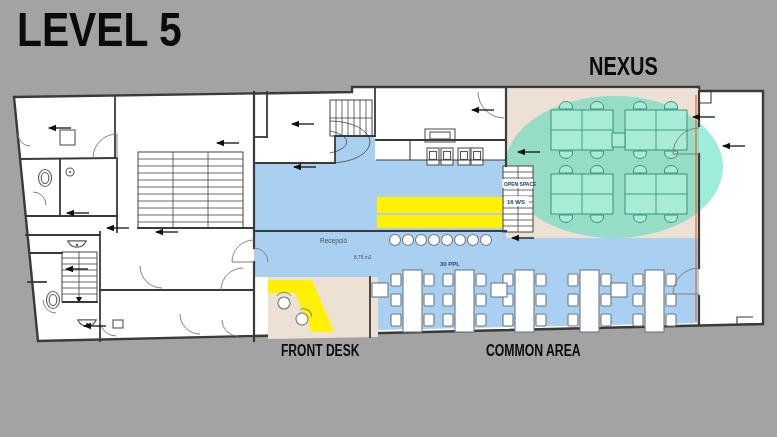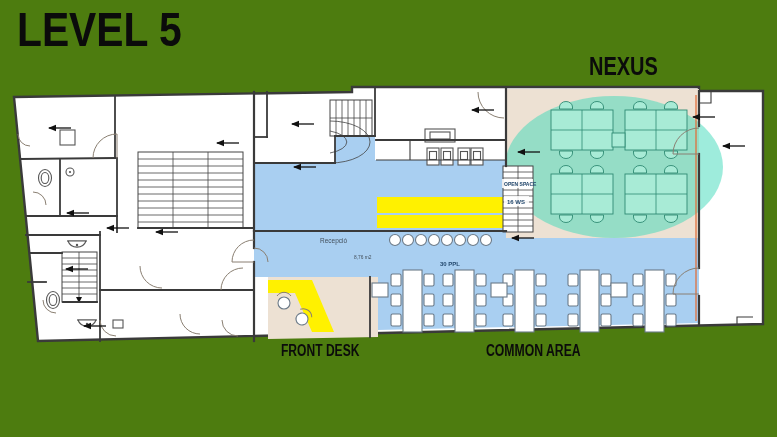--- a/index.html
+++ b/index.html
@@ -1,16 +1,16 @@
 <!DOCTYPE html>
 <html style="--zone_blue: #A9CFF1; --zone_beige: #EDE1D3; --highlight_yellow: #FFF100; --highlight_teal: #3ED9B9; --desk_teal: #A8EBD6; --desk_stroke: #2F8A73; --wall: #3A3A3A; --accent_orange: #E0703C;"><head>
 <meta charset="utf-8">
 <style>
   html,body{margin:0;padding:0;background:#fff;}
-  .canvas{position:relative;width:777px;height:437px;background:#4d7c0f;overflow:hidden;}
+  .canvas{position:relative;width:777px;height:437px;background:#a3a3a3;overflow:hidden;}
   svg{display:block;}
   .outer{fill:#ffffff;stroke:var(--wall,#3a3a3a);stroke-width:2.4;}
   .zone-blue{fill:var(--zone_blue,#A9CFF1);}
   .zone-beige{fill:var(--zone_beige,#EDE1D3);}
   .hl-yellow{fill:var(--highlight_yellow,#FFF100);}
   .hl-teal{fill:var(--highlight_teal,#3ED9B9);opacity:.5;}
   .desk{fill:var(--desk_teal,#A8EBD6);stroke:var(--desk_stroke,#2F8A73);stroke-width:.9;}
   .deskline{stroke:var(--desk_stroke,#2F8A73);stroke-width:.8;}
   .chair-d{fill:var(--desk_teal,#A8EBD6);stroke:var(--desk_stroke,#2F8A73);stroke-width:.9;}
   .furn{fill:#ffffff;stroke:#6b7a88;stroke-width:1.1;}

